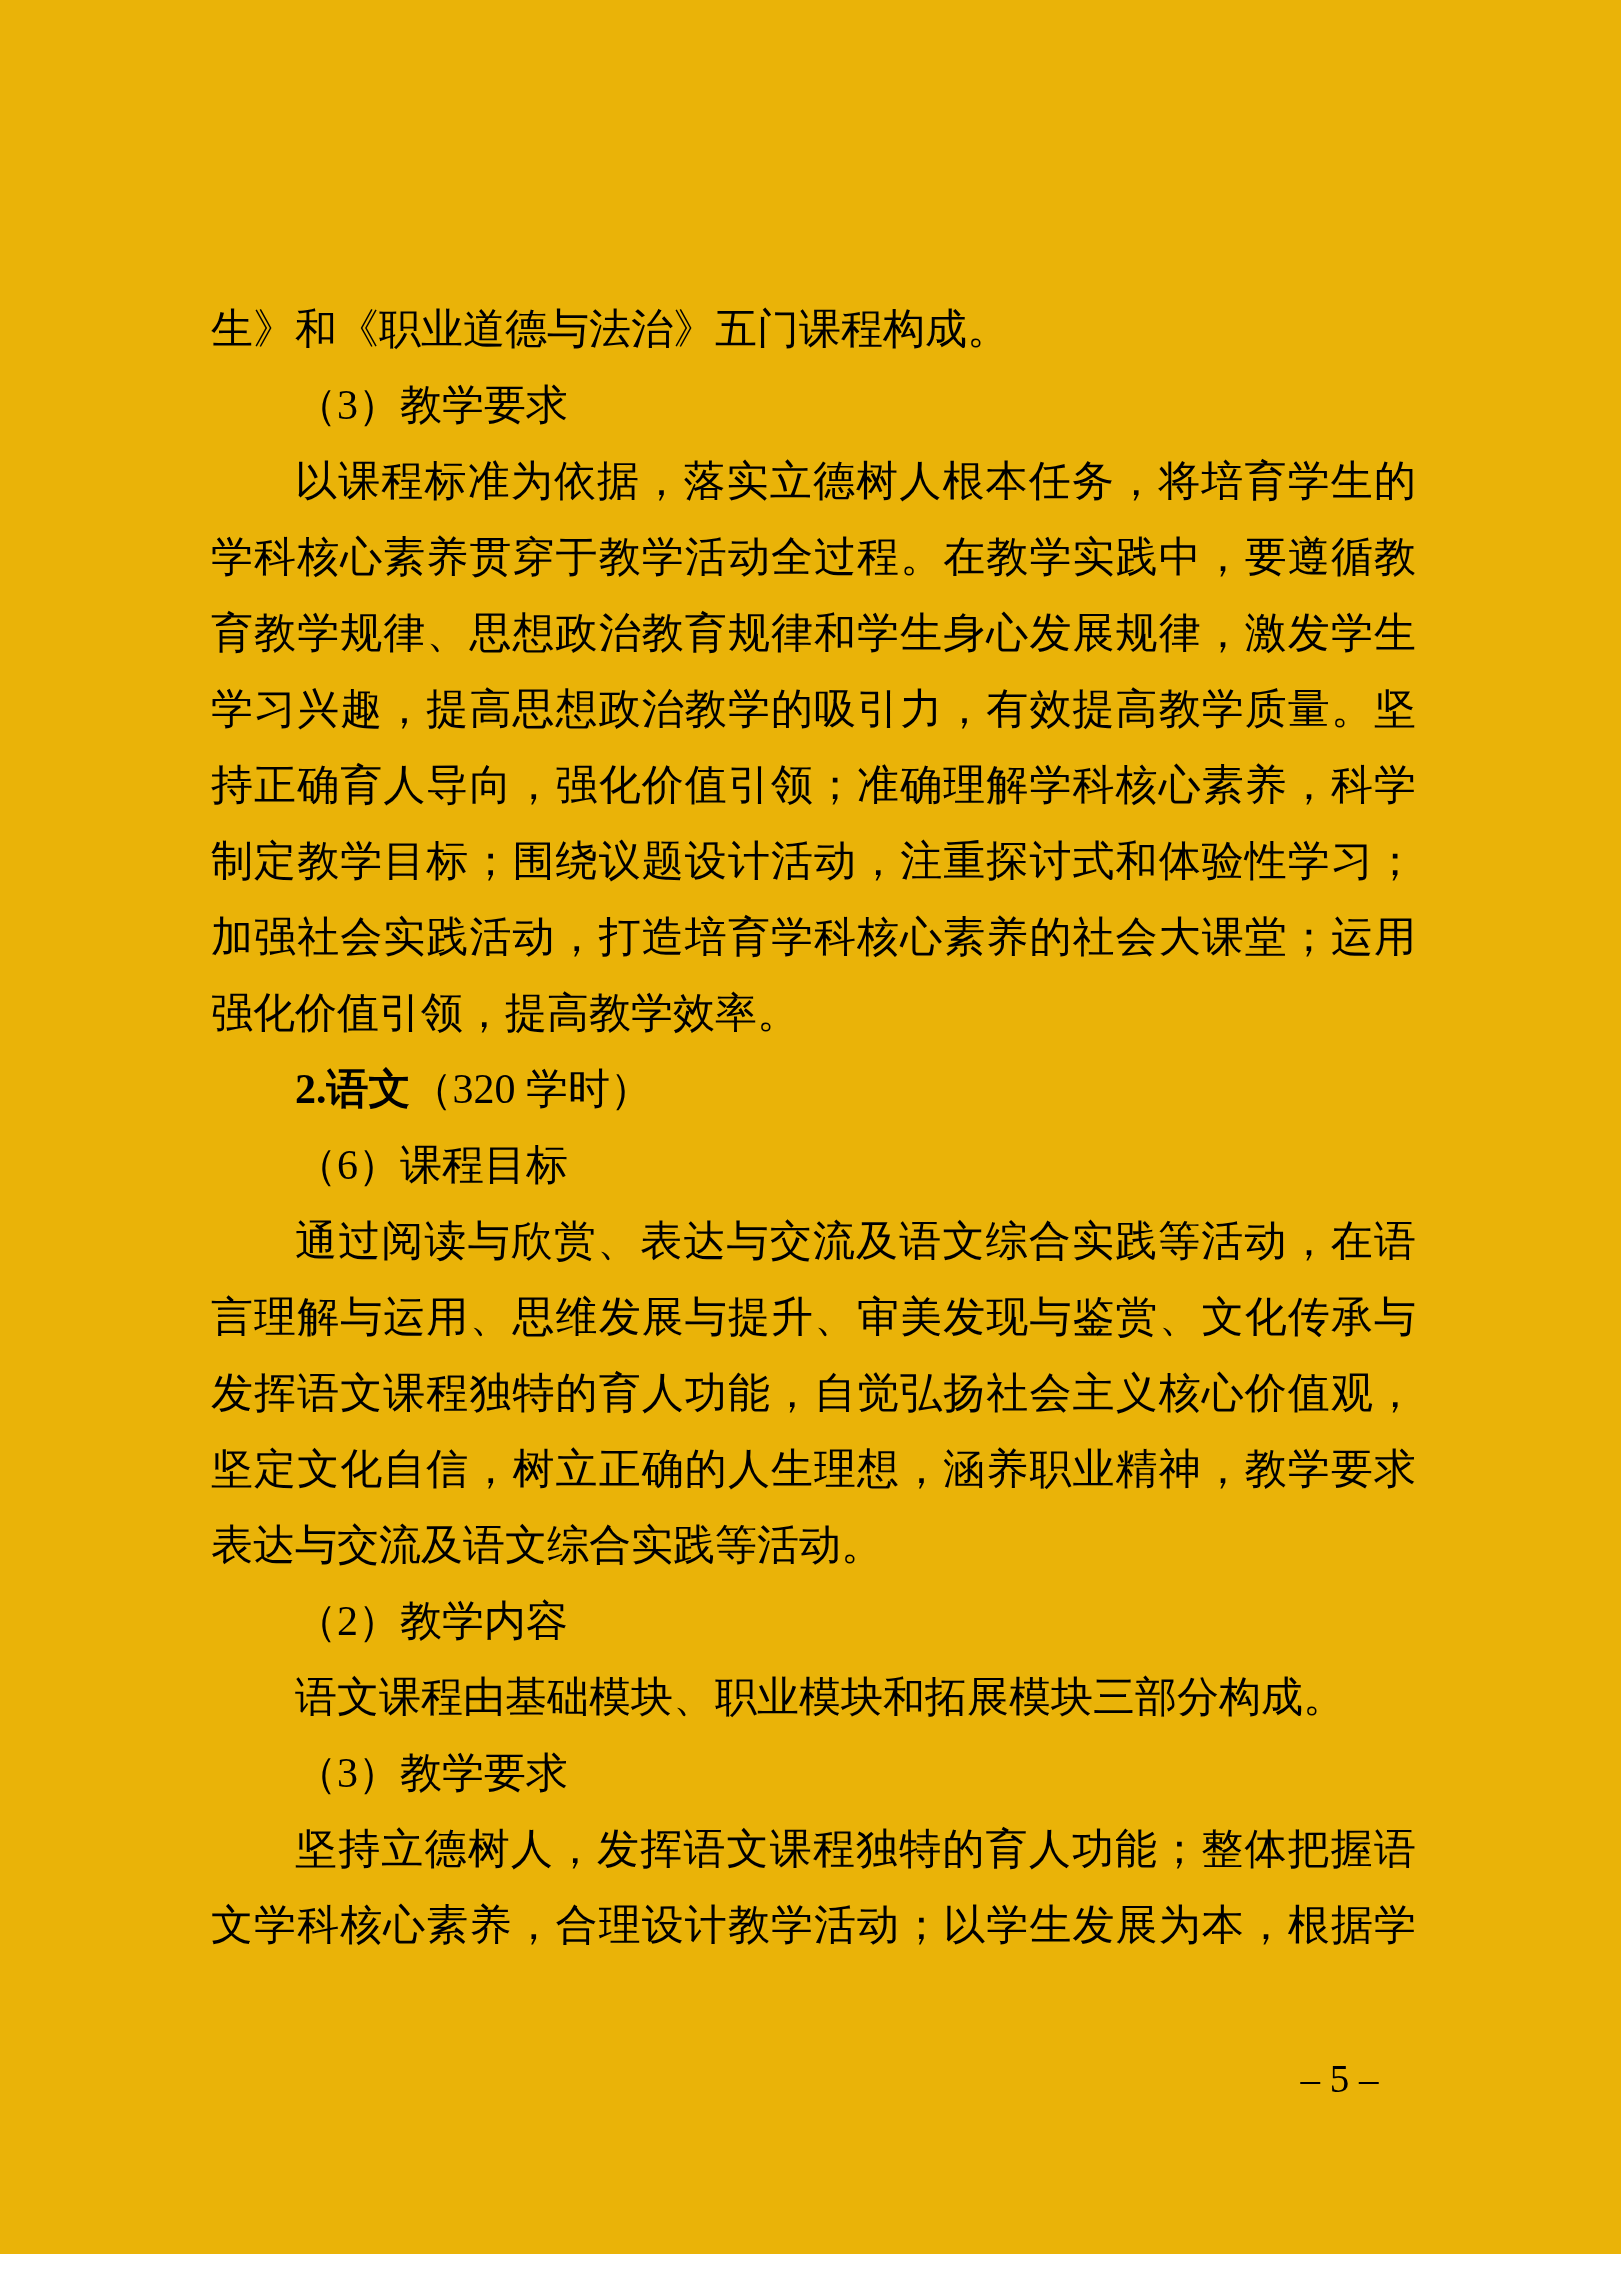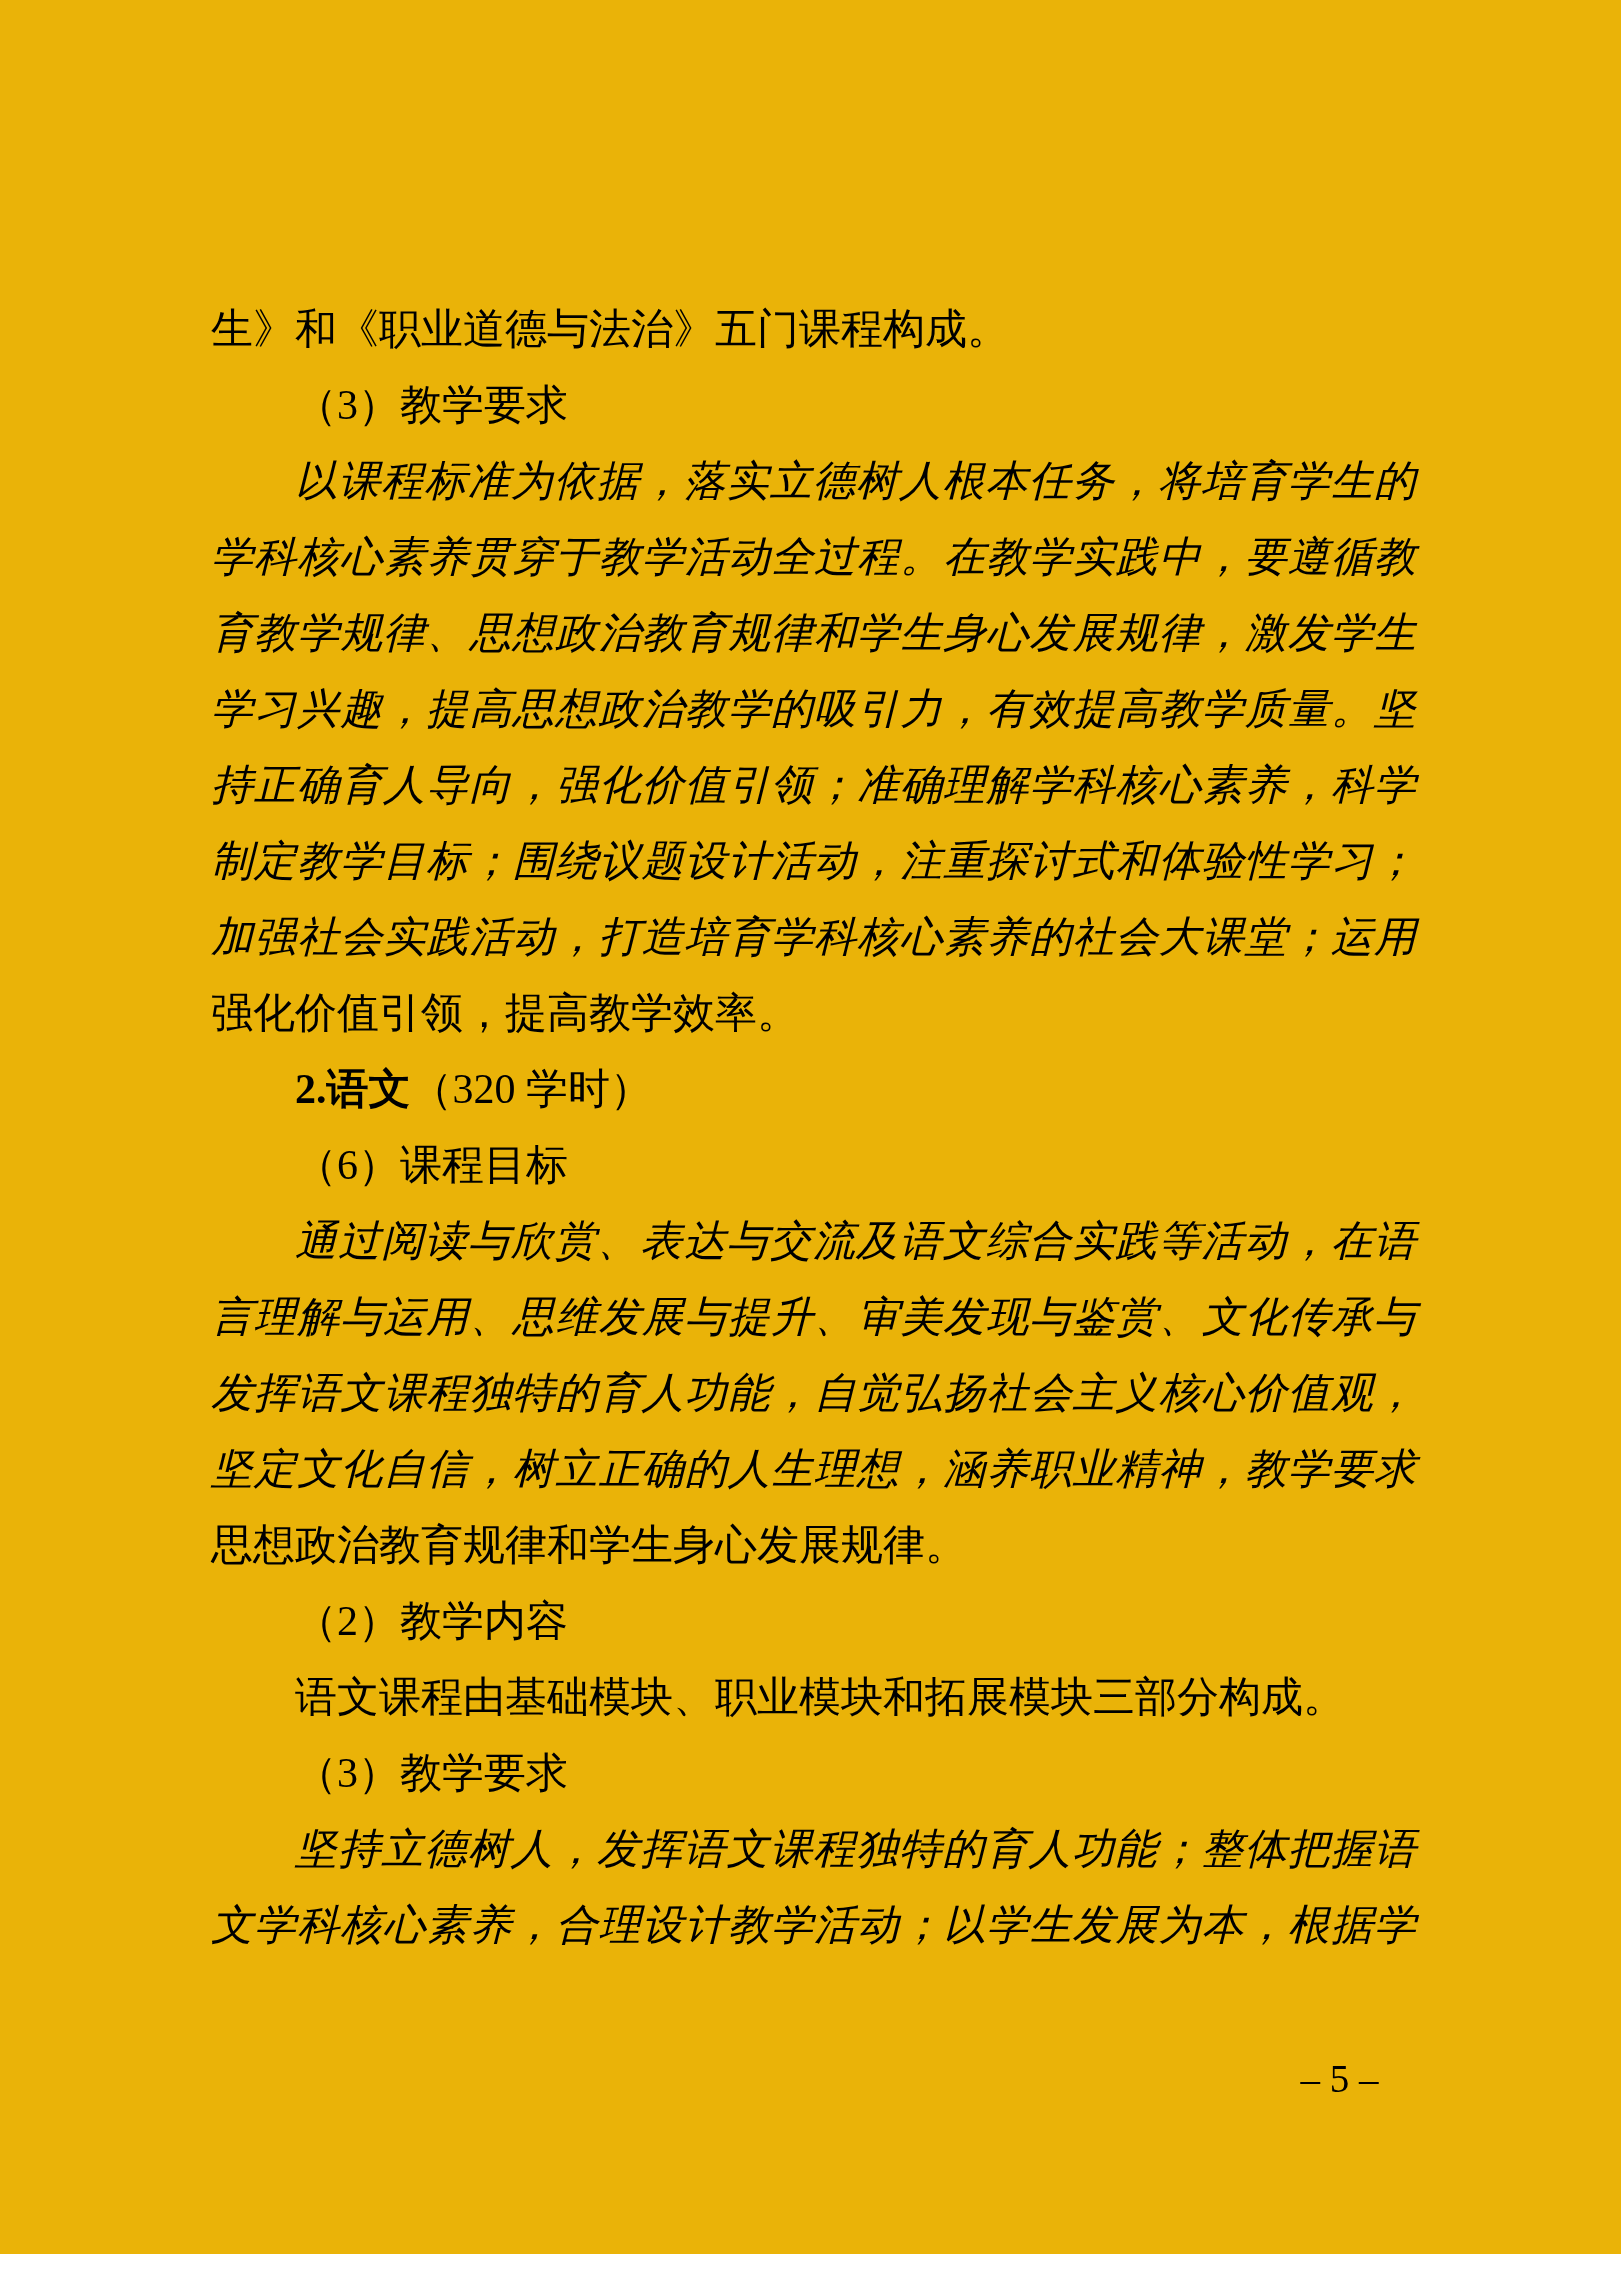--- a/index.html
+++ b/index.html
@@ -26,21 +26,20 @@
     font-size: 42px;
     line-height: 76px;
     height: 76px;
     white-space: normal;
     overflow: visible;
   }
   
   .fill {
     text-align: justify;
     text-align-last: justify;
-    font-style: italic;
   }
   
   .ind {
     text-indent: 84px;
   }
   .course-no {
     font-weight: 700;
   }
   .page-num {
     position: absolute;
@@ -72,21 +71,21 @@
     <div class="ln fill">加强社会实践活动，打造培育学科核心素养的社会大课堂；运用</div>
     <div class="ln">强化价值引领，提高教学效率。</div>
 
     <div class="ln ind"><span class="course-no">2.语文</span><span>（320 学时）</span></div>
 
     <div class="ln ind">（6）课程目标</div>
     <div class="ln ind fill">通过阅读与欣赏、表达与交流及语文综合实践等活动，在语</div>
     <div class="ln fill">言理解与运用、思维发展与提升、审美发现与鉴赏、文化传承与</div>
     <div class="ln fill">发挥语文课程独特的育人功能，自觉弘扬社会主义核心价值观，</div>
     <div class="ln fill">坚定文化自信，树立正确的人生理想，涵养职业精神，教学要求</div>
-    <div class="ln">思想政治教育规律和学生身心发展规律。</div>
+    <div class="ln">表达与交流及语文综合实践等活动。</div>
     <div class="ln ind">（2）教学内容</div>
     <div class="ln ind">语文课程由基础模块、职业模块和拓展模块三部分构成。</div>
     <div class="ln ind">（3）教学要求</div>
     <div class="ln ind fill">坚持立德树人，发挥语文课程独特的育人功能；整体把握语</div>
     <div class="ln fill">文学科核心素养，合理设计教学活动；以学生发展为本，根据学</div>
 
   </div>
 
   <div class="page-num">– 5 –</div>
 

